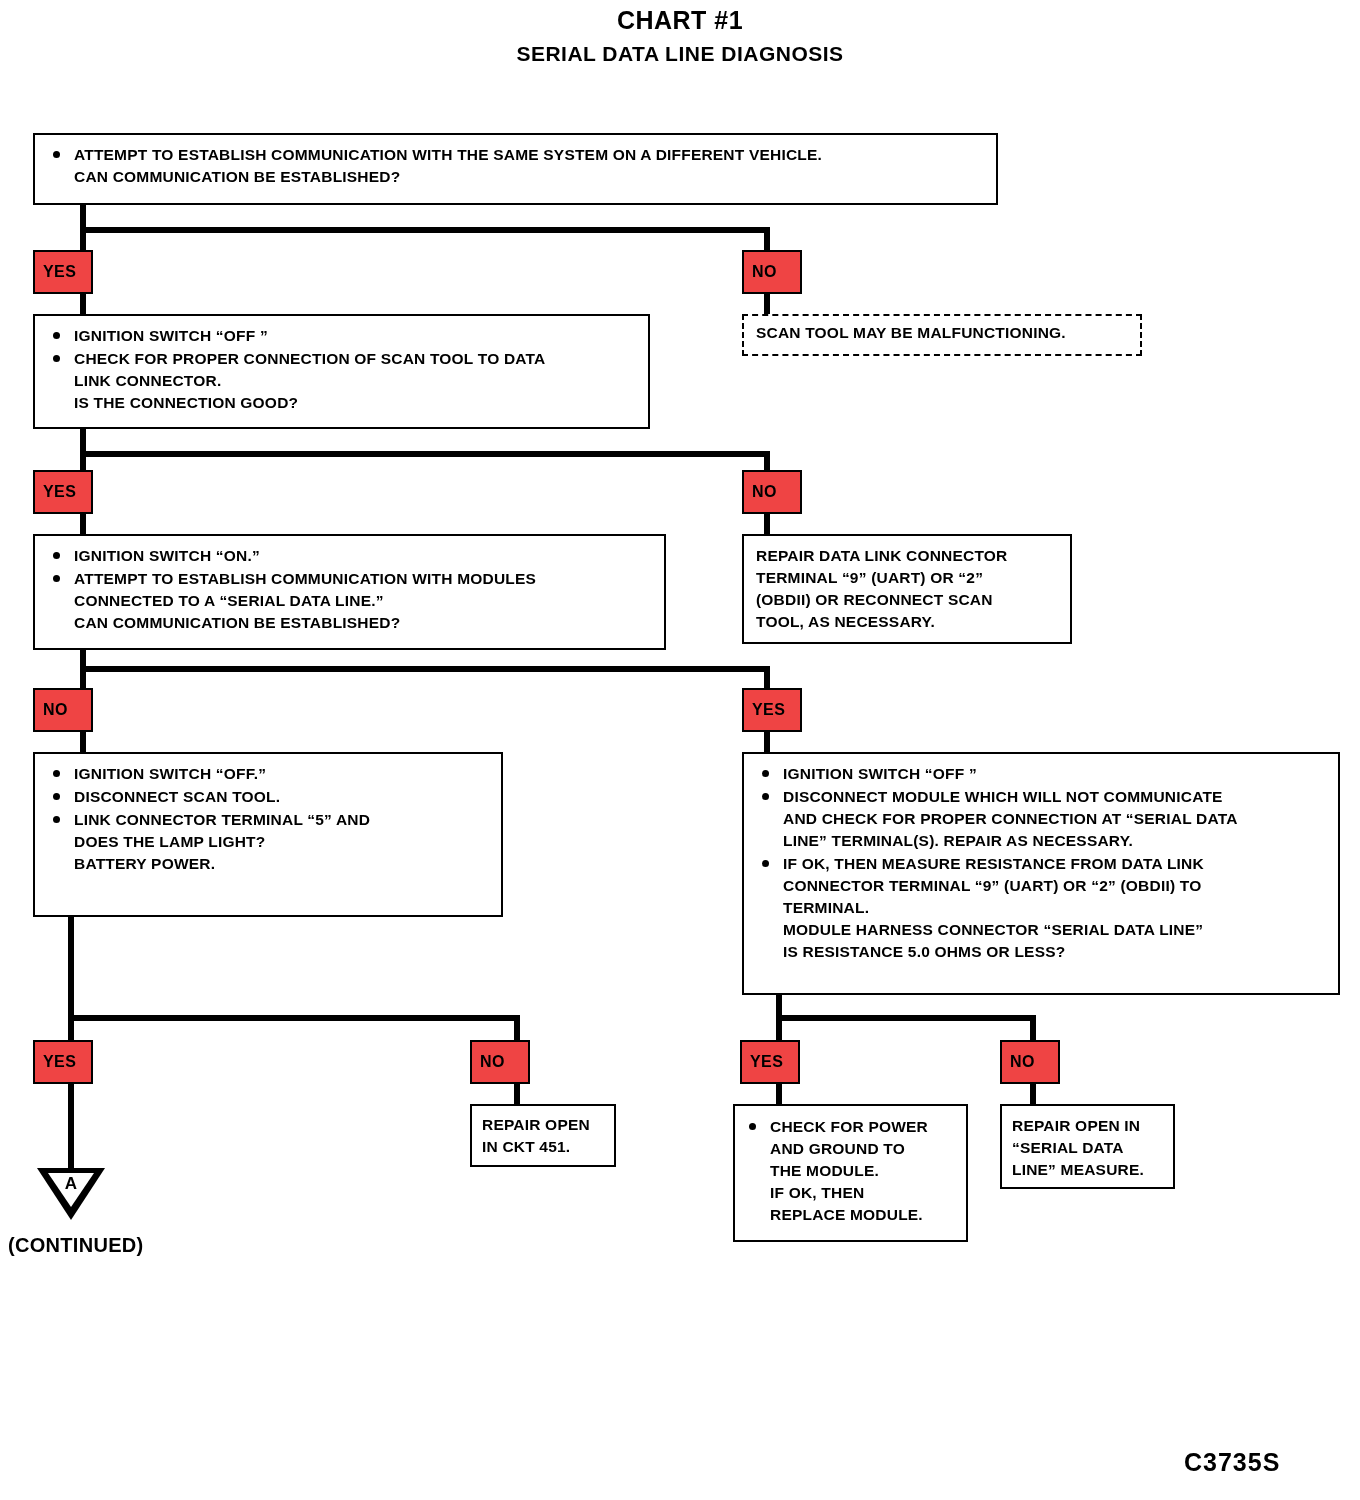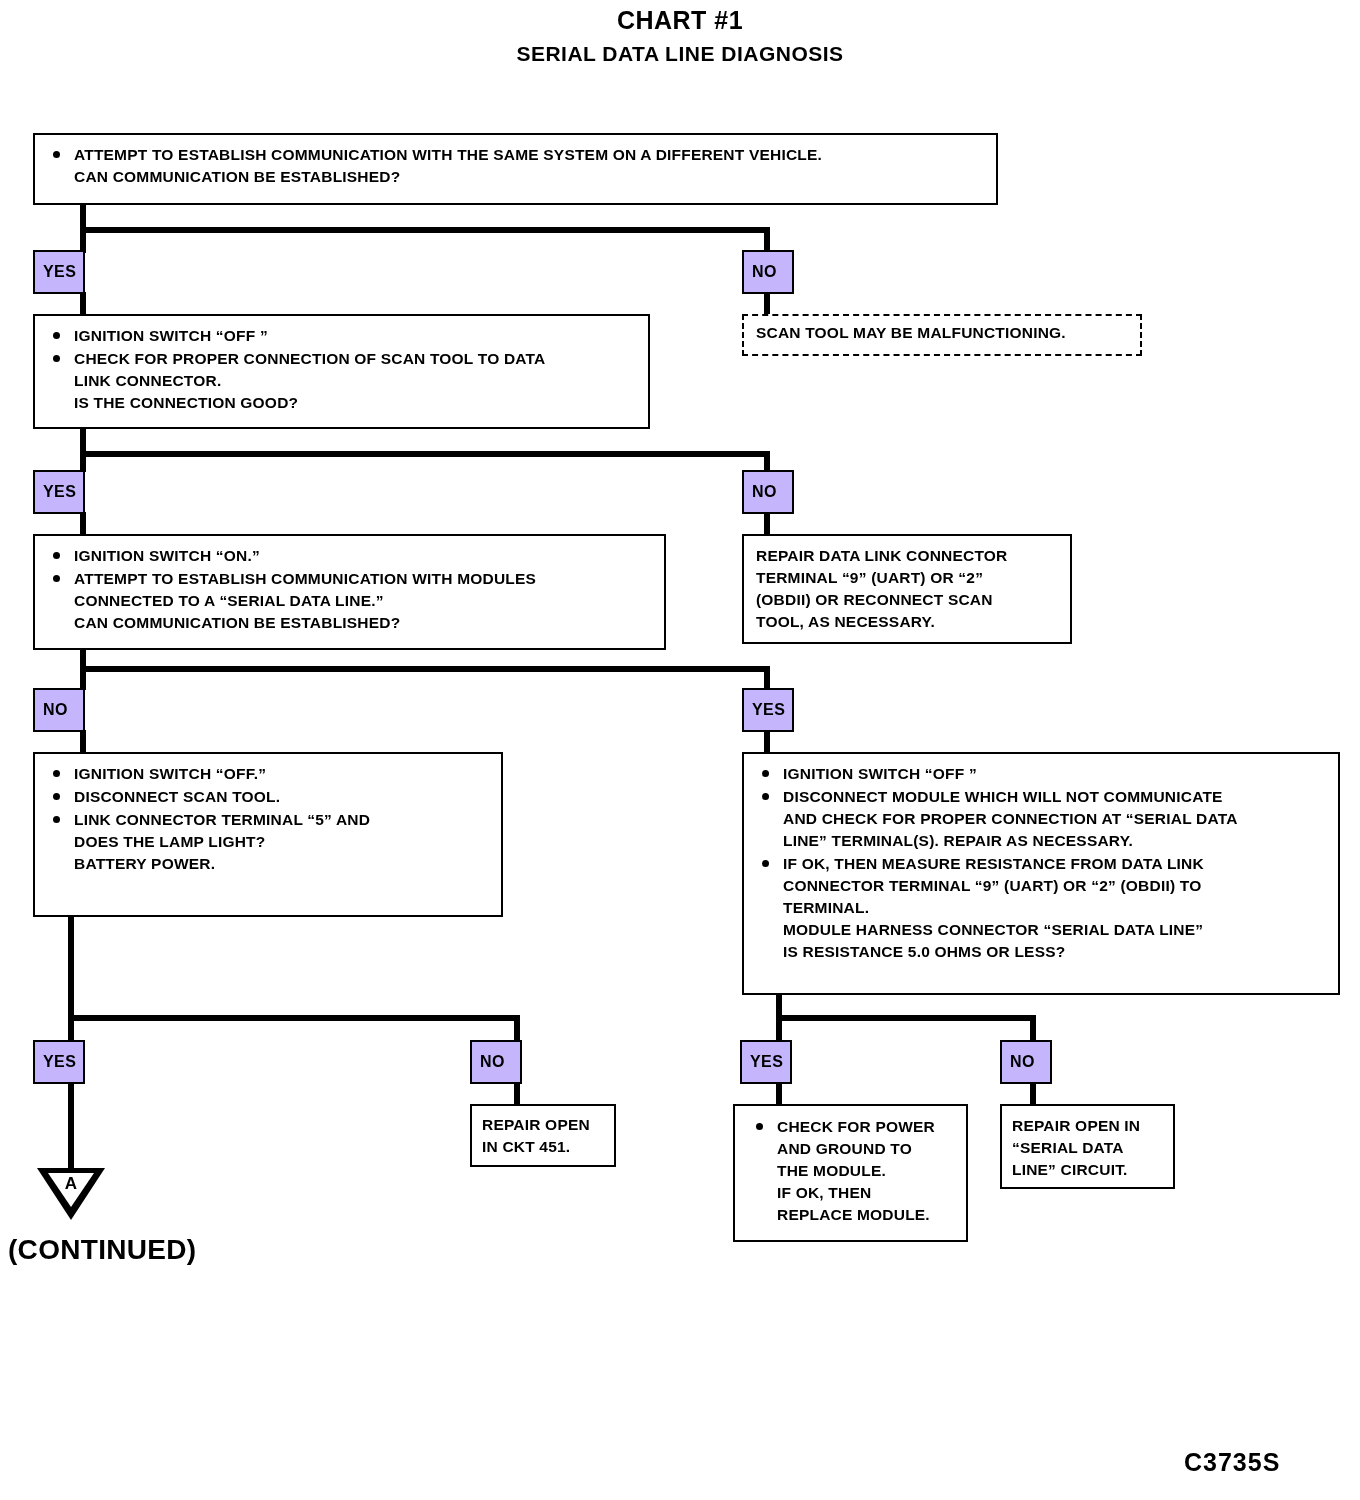--- a/index.html
+++ b/index.html
@@ -85,22 +85,22 @@
   ul.steps > li .cont {
     display: block;
   }
   .plain-lines div { margin: 0; }
 
   
   .yn {
     position: absolute;
     box-sizing: border-box;
     border: 2.5px solid #000;
-    background: #c4b5fd;
-    width: 52px;
+    background: #ef4444;
+    width: 60px;
     height: 44px;
     font-size: 16px;
     font-weight: bold;
     display: flex;
     align-items: center;
     justify-content: flex-start;
     padding-left: 8px;
     letter-spacing: 0.4px;
     z-index: 6;
   }
@@ -151,21 +151,21 @@
     width: 68px;
     text-align: center;
     font-size: 17px;
     font-weight: bold;
     color: #000;
     z-index: 2;
   }
 
   .continued {
     position: absolute;
-    font-size: 28px;
+    font-size: 20px;
     font-weight: bold;
     letter-spacing: 0.3px;
   }
   .footer-code {
     position: absolute;
     font-size: 25px;
     font-weight: bold;
     letter-spacing: 1px;
   }
 </style>
@@ -364,38 +364,38 @@
     <span>YES</span>
   </div>
   <div class="yn" style="left:1000px; top:1040px;">
     <span>NO</span>
   </div>
 
   <div class="vline" style="left:776px; top:1082px; height:24px;"></div>
   <div class="vline" style="left:1030px; top:1082px; height:24px;"></div>
 
   <div class="box" style="left:733px; top:1104px; width:235px; height:138px;">
-    <div class="box-inner" style="padding:10px 8px 8px 15px;">
+    <div class="box-inner" style="padding:10px 8px 8px 8px;">
       <ul class="steps">
         <li class="bulleted">
           <span class="cont">CHECK FOR POWER</span>
           <span class="cont">AND GROUND TO</span>
           <span class="cont">THE MODULE.</span>
           <span class="cont">IF OK, THEN</span>
           <span class="cont">REPLACE MODULE.</span>
         </li>
       </ul>
     </div>
   </div>
 
   <div class="box" style="left:1000px; top:1104px; width:175px; height:85px;">
     <div class="box-inner" style="padding:9px 6px 8px 10px;">
       <div class="plain-lines">
         <div>REPAIR OPEN IN</div>
         <div>“SERIAL DATA</div>
-        <div>LINE” CIRCUIT.</div>
+        <div>LINE” MEASURE.</div>
       </div>
     </div>
   </div>
 
   <div class="footer-code" style="left:1176px; top:1448px;margin-left:8px;">C3735S</div>
 
 </div>
 
 </body></html>

